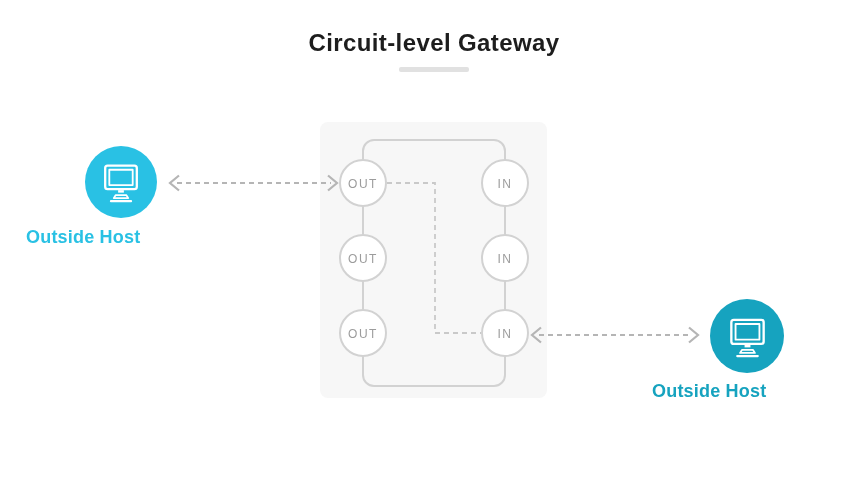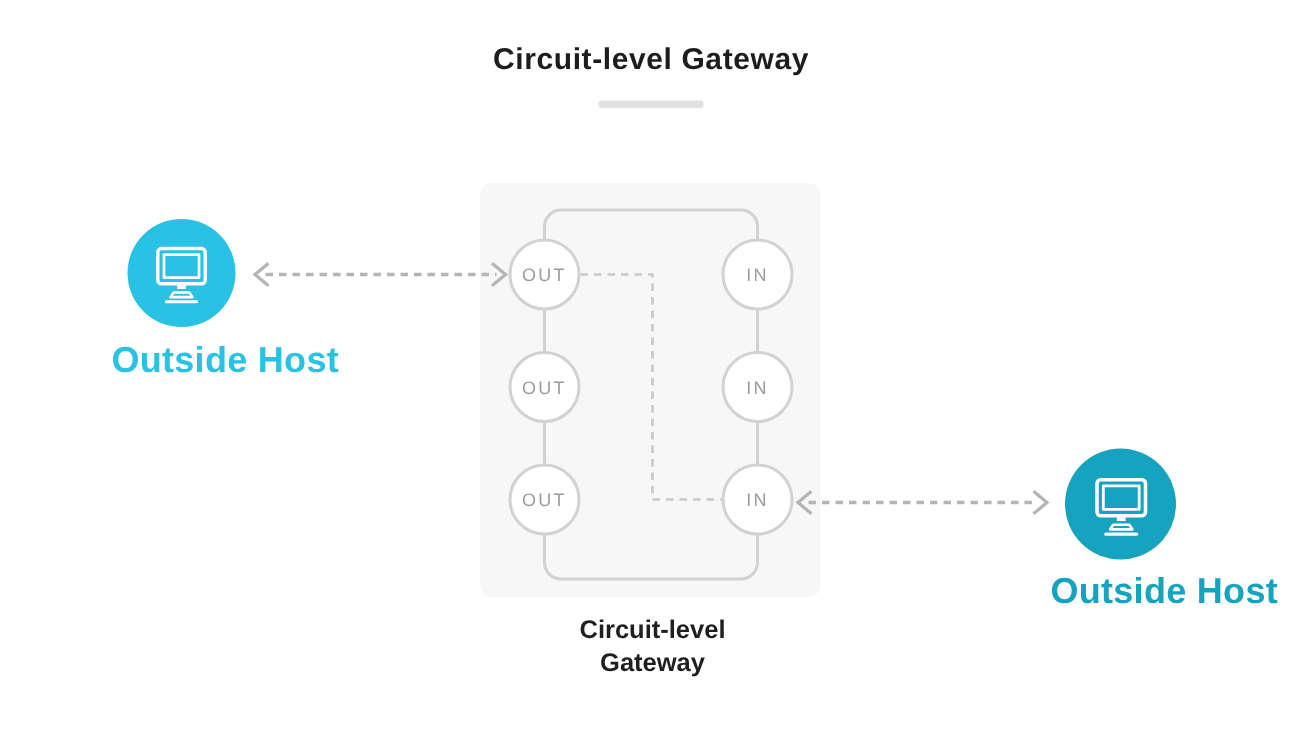--- a/index.html
+++ b/index.html
@@ -12,21 +12,21 @@
     --node-text:#9c9c9c;
     --title-text:#1d1d1d;
     --underline:#e1e1e1;
   }
   *{margin:0;padding:0;box-sizing:border-box;}
   body{background:#ffffff;font-family:"Liberation Sans",sans-serif;}
   .canvas{position:relative;width:868px;height:488px;background:#ffffff;overflow:hidden;}
 
   .page-title{
     position:absolute;left:0;top:29px;width:868px;text-align:center;
-    font-size:20px;font-weight:bold;letter-spacing:.4px;color:var(--title-text);
+    font-size:24px;font-weight:bold;letter-spacing:.4px;color:var(--title-text);
   }
   .title-underline{
     position:absolute;left:399px;top:67px;width:70px;height:5px;
     background:var(--underline);border-radius:2px;
   }
 
   .gateway-box{
     position:absolute;left:320px;top:122px;width:227px;height:276px;
     background:var(--box-bg);border-radius:8px;
   }
@@ -34,21 +34,21 @@
   .diagram-svg{position:absolute;left:0;top:0;width:868px;height:488px;}
 
   .host-circle{
     position:absolute;border-radius:50%;
     display:flex;align-items:center;justify-content:center;
   }
   .host-circle.outside{left:85px;top:146px;width:72px;height:72px;background:var(--outside-host);}
   .host-circle.inside{left:710px;top:299px;width:74px;height:74px;background:var(--inside-host);}
 
   .host-label{
-    position:absolute;text-align:right;font-weight:bold;font-size:24px;letter-spacing:.2px;
+    position:absolute;text-align:left;font-weight:bold;font-size:18px;letter-spacing:.2px;
   }
   .host-label.outside{left:26px;top:227px;width:200px;color:var(--outside-host);}
   .host-label.inside{left:652px;top:381px;width:200px;color:var(--inside-host);}
 
   .gateway-caption{
     position:absolute;left:335px;top:409px;width:200px;text-align:center;
     font-size:17px;font-weight:bold;color:#1f1f1f;line-height:22px;
   }
 
   .node-label{
@@ -118,18 +118,14 @@
     <svg width="47" height="47" viewBox="0 0 48 48" fill="none" stroke="#ffffff" stroke-linejoin="round" stroke-linecap="round">
       <rect x="7.5" y="7" width="33" height="24.5" rx="2.5" stroke-width="2.4"></rect>
       <rect x="11.8" y="11.2" width="24.4" height="16" stroke-width="1.9"></rect>
       <rect x="21" y="32.5" width="6" height="2.6" fill="#ffffff" stroke="none"></rect>
       <path d="M18.5 37.6 L29.5 37.6 L31.6 40.8 L16.4 40.8 Z" stroke-width="1.8"></path>
       <line x1="13.5" y1="44" x2="34.5" y2="44" stroke-width="2.2"></line>
     </svg>
   </div>
   <div class="host-label inside">Outside Host</div>
 
-  <div class="gateway-caption">
-    <div>Circuit-level</div>
-    <div>Gateway</div>
-  </div>
 
 </div>
 
 </body></html>

